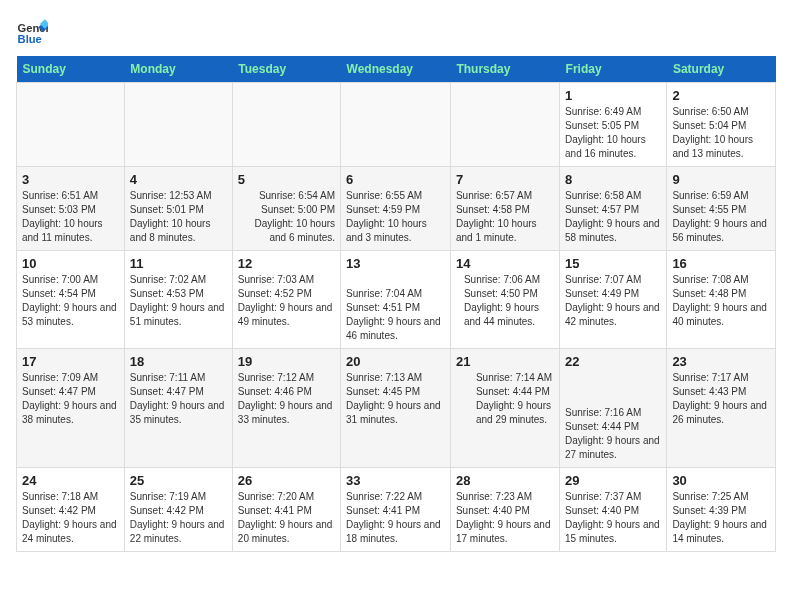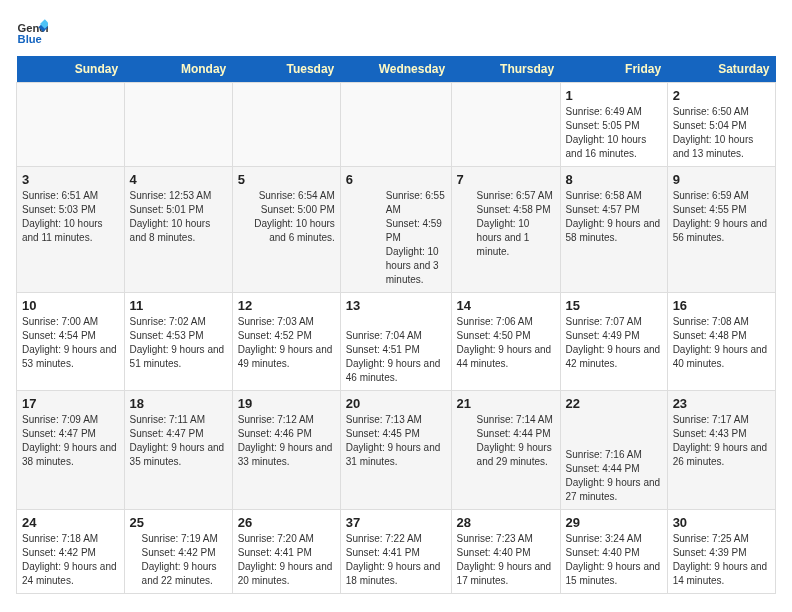--- a/index.html
+++ b/index.html
@@ -37,22 +37,22 @@
       font-size: 16px;
       color: #333;
     }
     table {
       width: 100%;
       border-collapse: collapse;
       font-size: 11px;
     }
     th {
       background-color: #1565c0;
-      color: #fef9c3;
-      text-align: right;
+      color: #86efac;
+      text-align: left;
       padding: 6px 6px;
       font-size: 12px;
       font-weight: bold;
     }
     td {
       border: 1px solid #ddd;
       vertical-align: top;
       padding: 5px 5px;
       height: 80px;
       width: 113px;
@@ -148,27 +148,27 @@
 Daylight: 10 hours and 8 minutes.</div>
         </td>
         <td>
           <span class="day-num">5</span>
           <div class="day-info" style="white-space: pre-line; text-align: right;">Sunrise: 6:54 AM
 Sunset: 5:00 PM
 Daylight: 10 hours and 6 minutes.</div>
         </td>
         <td>
           <span class="day-num">6</span>
-          <div class="day-info" style="white-space: pre-line; margin-left: 40px;">Sunrise: 6:55 AM
+          <div class="day-info" style="white-space: pre-line;">Sunrise: 6:55 AM
 Sunset: 4:59 PM
 Daylight: 10 hours and 3 minutes.</div>
         </td>
         <td>
           <span class="day-num">7</span>
-          <div class="day-info" style="white-space: pre-line; margin-left: 20px;">Sunrise: 6:57 AM
+          <div class="day-info" style="white-space: pre-line;">Sunrise: 6:57 AM
 Sunset: 4:58 PM
 Daylight: 10 hours and 1 minute.</div>
         </td>
         <td>
           <span class="day-num">8</span>
           <div class="day-info" style="white-space: pre-line;">Sunrise: 6:58 AM
 Sunset: 4:57 PM
 Daylight: 9 hours and 58 minutes.</div>
         </td>
         <td>
@@ -198,21 +198,21 @@
 Daylight: 9 hours and 49 minutes.</div>
         </td>
         <td>
           <span class="day-num">13</span>
           <div class="day-info" style="white-space: pre-line; margin-top: 16px;">Sunrise: 7:04 AM
 Sunset: 4:51 PM
 Daylight: 9 hours and 46 minutes.</div>
         </td>
         <td>
           <span class="day-num">14</span>
-          <div class="day-info" style="white-space: pre-line;">Sunrise: 7:06 AM
+          <div class="day-info" style="white-space: pre-line; margin-left: 8px;">Sunrise: 7:06 AM
 Sunset: 4:50 PM
 Daylight: 9 hours and 44 minutes.</div>
         </td>
         <td>
           <span class="day-num">15</span>
           <div class="day-info" style="white-space: pre-line;">Sunrise: 7:07 AM
 Sunset: 4:49 PM
 Daylight: 9 hours and 42 minutes.</div>
         </td>
         <td>
@@ -268,45 +268,45 @@
       </tr>
       <tr>
         <td>
           <span class="day-num">24</span>
           <div class="day-info" style="white-space: pre-line;">Sunrise: 7:18 AM
 Sunset: 4:42 PM
 Daylight: 9 hours and 24 minutes.</div>
         </td>
         <td>
           <span class="day-num">25</span>
-          <div class="day-info" style="white-space: pre-line; margin-left: 12px;">Sunrise: 7:19 AM
+          <div class="day-info" style="white-space: pre-line;">Sunrise: 7:19 AM
 Sunset: 4:42 PM
 Daylight: 9 hours and 22 minutes.</div>
         </td>
         <td>
           <span class="day-num">26</span>
           <div class="day-info" style="white-space: pre-line;">Sunrise: 7:20 AM
 Sunset: 4:41 PM
 Daylight: 9 hours and 20 minutes.</div>
         </td>
         <td>
-          <span class="day-num">37</span>
+          <span class="day-num">33</span>
           <div class="day-info" style="white-space: pre-line;">Sunrise: 7:22 AM
 Sunset: 4:41 PM
 Daylight: 9 hours and 18 minutes.</div>
         </td>
         <td>
           <span class="day-num">28</span>
           <div class="day-info" style="white-space: pre-line;">Sunrise: 7:23 AM
 Sunset: 4:40 PM
 Daylight: 9 hours and 17 minutes.</div>
         </td>
         <td>
           <span class="day-num">29</span>
-          <div class="day-info" style="white-space: pre-line;">Sunrise: 3:24 AM
+          <div class="day-info" style="white-space: pre-line;">Sunrise: 7:37 AM
 Sunset: 4:40 PM
 Daylight: 9 hours and 15 minutes.</div>
         </td>
         <td>
           <span class="day-num">30</span>
           <div class="day-info" style="white-space: pre-line;">Sunrise: 7:25 AM
 Sunset: 4:39 PM
 Daylight: 9 hours and 14 minutes.</div>
         </td>
       </tr>

